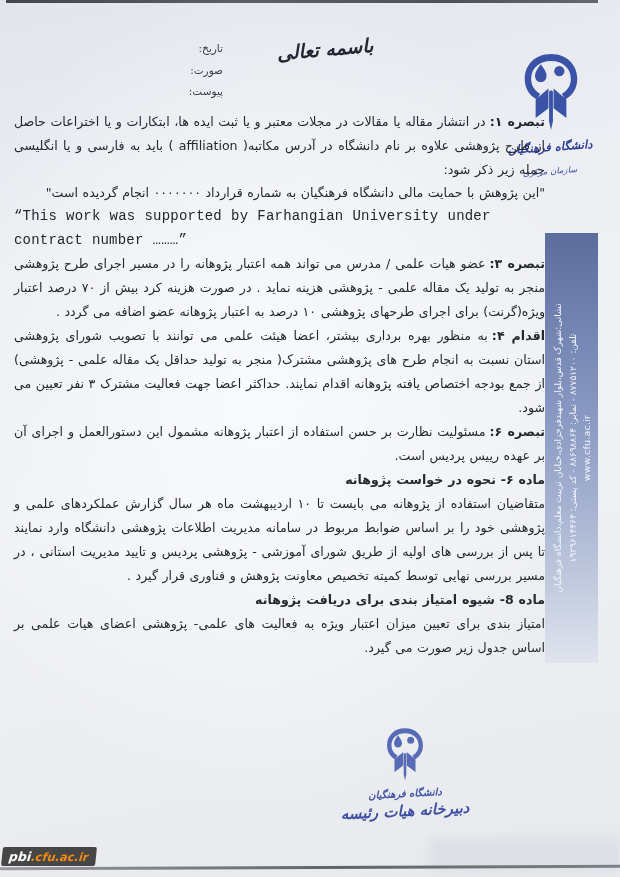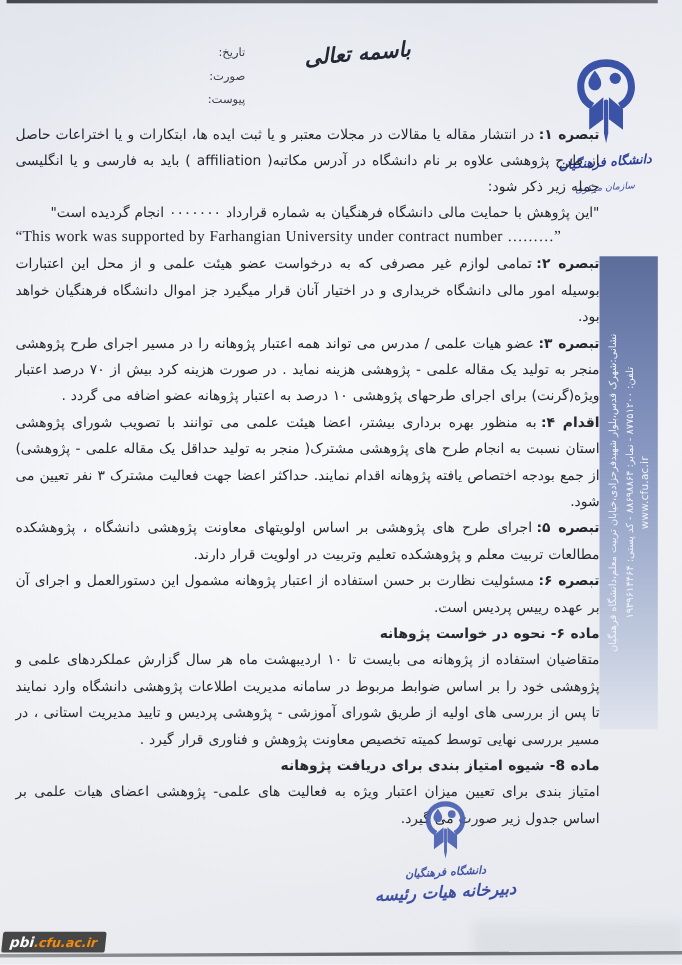--- a/index.html
+++ b/index.html
@@ -36,21 +36,21 @@
     transform-origin:0 0;transform:rotate(-90deg) translateX(-416px);
     direction:rtl;color:#f1f4fb;font-size:9px;line-height:14.5px;}
   .contact-rot .ln{white-space:nowrap;text-align:center;letter-spacing:.2px;}
   .contact-rot .url{font-size:9.5px;direction:ltr;}
   
   .doc-body{position:absolute;top:110px;left:14px;width:531px;direction:rtl;
     font-size:12.6px;line-height:24px;color:#262830;text-align:justify;word-spacing:.5px;}
   .doc-body p{margin:0;}
   .lead{font-weight:bold;margin-left:4px;}
   .quote-fa{text-align:right;line-height:22px;}
-  .quote-en{font-family:Liberation Serif, serif;font-size:14px;direction:ltr;
+  .quote-en{font-family:Liberation Mono, monospace;font-size:14px;direction:ltr;
     text-align:left;line-height:24px;color:#23252e;letter-spacing:.2px;}
   .heading{font-weight:bold;}
   
   .stamp{position:absolute;left:330px;top:727px;width:150px;text-align:center;opacity:.92;}
   .stamp-logo{width:44px;height:56px;color:#4a60b0;display:inline-block;}
   .stamp-name{font-size:10px;font-weight:bold;font-style:italic;color:#35479f;
     transform:rotate(-3deg);direction:rtl;margin-top:1px;white-space:nowrap;}
   .stamp-office{font-size:15px;font-weight:bold;font-style:italic;color:#30429c;
     transform:rotate(-3deg);direction:rtl;margin-top:3px;white-space:nowrap;}
   
@@ -98,24 +98,22 @@
 <div class="contact-rot">
   <div class="ln">نشانی:شهرک قدس،بلوار شهیدفرحزادی،خیابان تربیت معلم،دانشگاه فرهنگیان</div>
   <div class="ln">تلفن: ۸۷۷۵۱۲۰۰ - نمابر: ۸۸۶۹۸۸۶۴ - کد پستی: ۱۹۳۹۶۱۴۴۶۴</div>
   <div class="ln url">www.cfu.ac.ir</div>
 </div>
 
 <div class="doc-body">
   <p class="para"><span class="lead">تبصره ۱:</span><span>در انتشار مقاله یا مقالات در مجلات معتبر و یا ثبت ایده ها، ابتکارات و یا اختراعات حاصل از طرح پژوهشی علاوه بر نام دانشگاه در آدرس مکاتبه( affiliation ) باید به فارسی و یا انگلیسی جمله زیر ذکر شود:</span></p>
   <p class="quote-fa">"این پژوهش با حمایت مالی دانشگاه فرهنگیان به شماره قرارداد ۰۰۰۰۰۰۰ انجام گردیده است"</p>
   <p class="quote-en">“This work was supported by Farhangian University under contract number ………”</p>
-  <p class="para"><span class="lead">تبصره ۲:</span><span>تمامی لوازم غیر مصرفی که به درخواست عضو هیئت علمی و از محل این اعتبارات بوسیله امور مالی دانشگاه خریداری و در اختیار آنان قرار میگیرد جز اموال دانشگاه فرهنگیان خواهد بود.</span></p>
   <p class="para"><span class="lead">تبصره ۳:</span><span>عضو هیات علمی / مدرس می تواند همه اعتبار پژوهانه را در مسیر اجرای طرح پژوهشی منجر به تولید یک مقاله علمی - پژوهشی هزینه نماید . در صورت هزینه کرد بیش از ۷۰ درصد اعتبار ویژه(گرنت) برای اجرای طرحهای پژوهشی ۱۰ درصد به اعتبار پژوهانه عضو اضافه می گردد .</span></p>
   <p class="para"><span class="lead">اقدام ۴:</span><span>به منظور بهره برداری بیشتر، اعضا هیئت علمی می توانند با تصویب شورای پژوهشی استان نسبت به انجام طرح های پژوهشی مشترک( منجر به تولید حداقل یک مقاله علمی - پژوهشی) از جمع بودجه اختصاص یافته پژوهانه اقدام نمایند. حداکثر اعضا جهت فعالیت مشترک ۳ نفر تعیین می شود.</span></p>
-  <p class="para"><span class="lead">تبصره ۵:</span><span>اجرای طرح های پژوهشی بر اساس اولویتهای معاونت پژوهشی دانشگاه ، پژوهشکده مطالعات تربیت معلم و پژوهشکده تعلیم وتربیت در اولویت قرار دارند.</span></p>
   <p class="para"><span class="lead">تبصره ۶:</span><span>مسئولیت نظارت بر حسن استفاده از اعتبار پژوهانه مشمول این دستورالعمل و اجرای آن بر عهده رییس پردیس است.</span></p>
   <p class="heading">ماده ۶- نحوه در خواست پژوهانه</p>
   <p class="para">متقاضیان استفاده از پژوهانه می بایست تا ۱۰ اردیبهشت ماه هر سال گزارش عملکردهای علمی و پژوهشی خود را بر اساس ضوابط مربوط در سامانه مدیریت اطلاعات پژوهشی دانشگاه وارد نمایند تا پس از بررسی های اولیه از طریق شورای آموزشی - پژوهشی پردیس و تایید مدیریت استانی ، در مسیر بررسی نهایی توسط کمیته تخصیص معاونت پژوهش و فناوری قرار گیرد .</p>
   <p class="heading">ماده 8- شیوه امتیاز بندی برای دریافت پژوهانه</p>
   <p class="para">امتیاز بندی برای تعیین میزان اعتبار ویژه به فعالیت های علمی- پژوهشی اعضای هیات علمی بر اساس جدول زیر صورت می گیرد.</p>
 </div>
 
 <div class="stamp">
   <svg class="stamp-logo" viewBox="0 0 100 128">
       <use href="#cfu-logo"></use>

